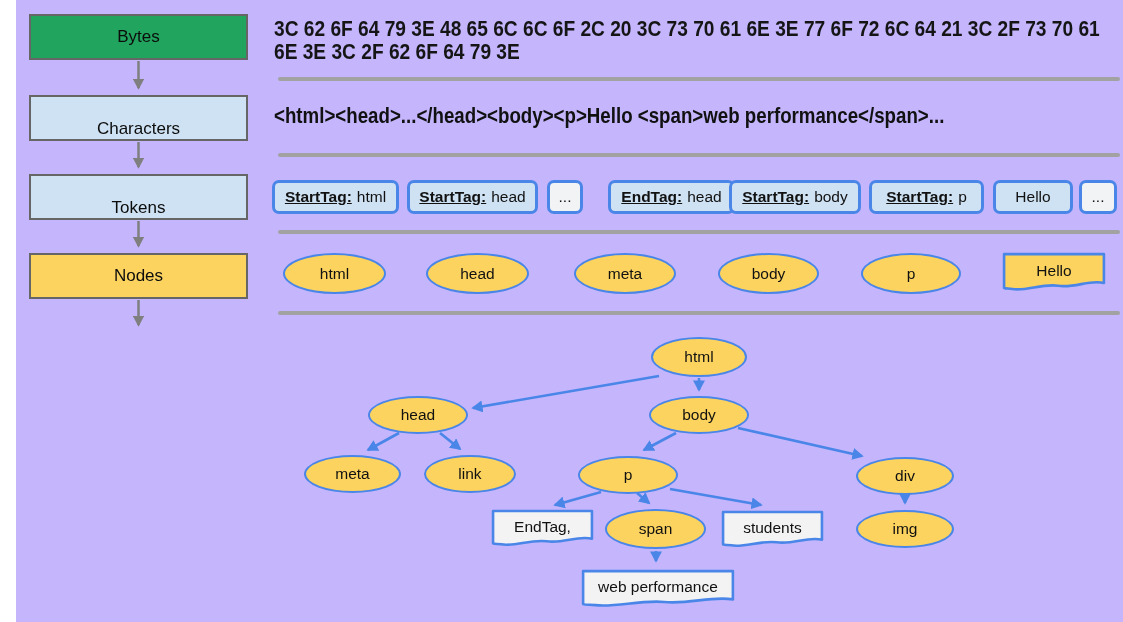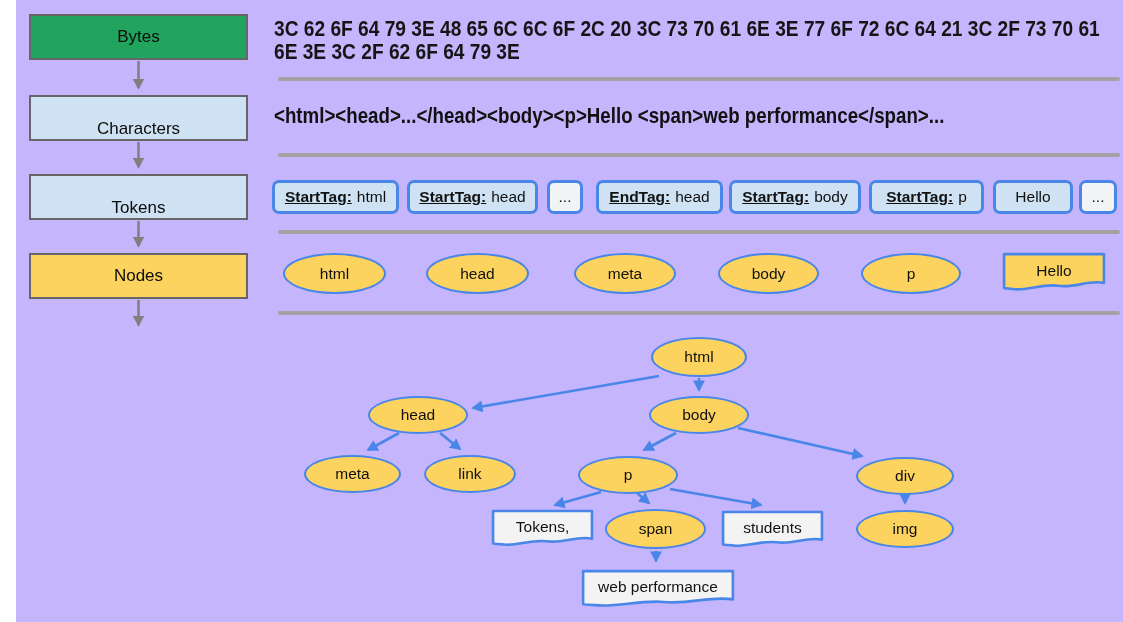--- a/index.html
+++ b/index.html
@@ -99,21 +99,21 @@
       <span class="pfx">StartTag:</span>
       <span>html</span>
     </div>
   <div class="tok" style="left:391px;width:131px">
       <span class="pfx">StartTag:</span>
       <span>head</span>
     </div>
   <div class="tok light" style="left:531px;width:36px">
       <span>...</span>
     </div>
-  <div class="tok" style="left:580px;width:127px">
+  <div class="tok" style="left:592px;width:127px">
       <span class="pfx">EndTag:</span>
       <span>head</span>
     </div>
   <div class="tok" style="left:713px;width:132px">
       <span class="pfx">StartTag:</span>
       <span>body</span>
     </div>
   <div class="tok" style="left:853px;width:115px">
       <span class="pfx">StartTag:</span>
       <span>p</span>
@@ -174,21 +174,21 @@
       <span>img</span>
     </div>
   <div class="enode" style="left:589px;top:509px;width:101px;height:40px">
       <span>span</span>
     </div>
 
   <div class="textnode" style="left:475px;top:509px;width:103px;height:43px">
     <svg viewBox="0 0 100 42" preserveAspectRatio="none">
       <path d="M2,2 H98 V29 C84,25.5 70,34 54,31.5 C39,29.3 22,37 10,34.5 C6.5,33.7 3.8,34.6 2,33.5 Z" fill="#f3f3f3" stroke="#4a86e8" stroke-width="2.6" stroke-linejoin="round" vector-effect="non-scaling-stroke"></path>
     </svg>
-    <span class="tn-label">Tokens,</span>
+    <span class="tn-label">EndTag,</span>
   </div>
   <div class="textnode" style="left:705px;top:510px;width:103px;height:43px">
     <svg viewBox="0 0 100 42" preserveAspectRatio="none">
       <path d="M2,2 H98 V29 C84,25.5 70,34 54,31.5 C39,29.3 22,37 10,34.5 C6.5,33.7 3.8,34.6 2,33.5 Z" fill="#f3f3f3" stroke="#4a86e8" stroke-width="2.6" stroke-linejoin="round" vector-effect="non-scaling-stroke"></path>
     </svg>
     <span class="tn-label">students</span>
   </div>
   <div class="textnode" style="left:564px;top:569px;width:156px;height:44px">
     <svg viewBox="0 0 100 42" preserveAspectRatio="none">
       <path d="M2,2 H98 V29 C84,25.5 70,34 54,31.5 C39,29.3 22,37 10,34.5 C6.5,33.7 3.8,34.6 2,33.5 Z" fill="#f3f3f3" stroke="#4a86e8" stroke-width="2.6" stroke-linejoin="round" vector-effect="non-scaling-stroke"></path>

